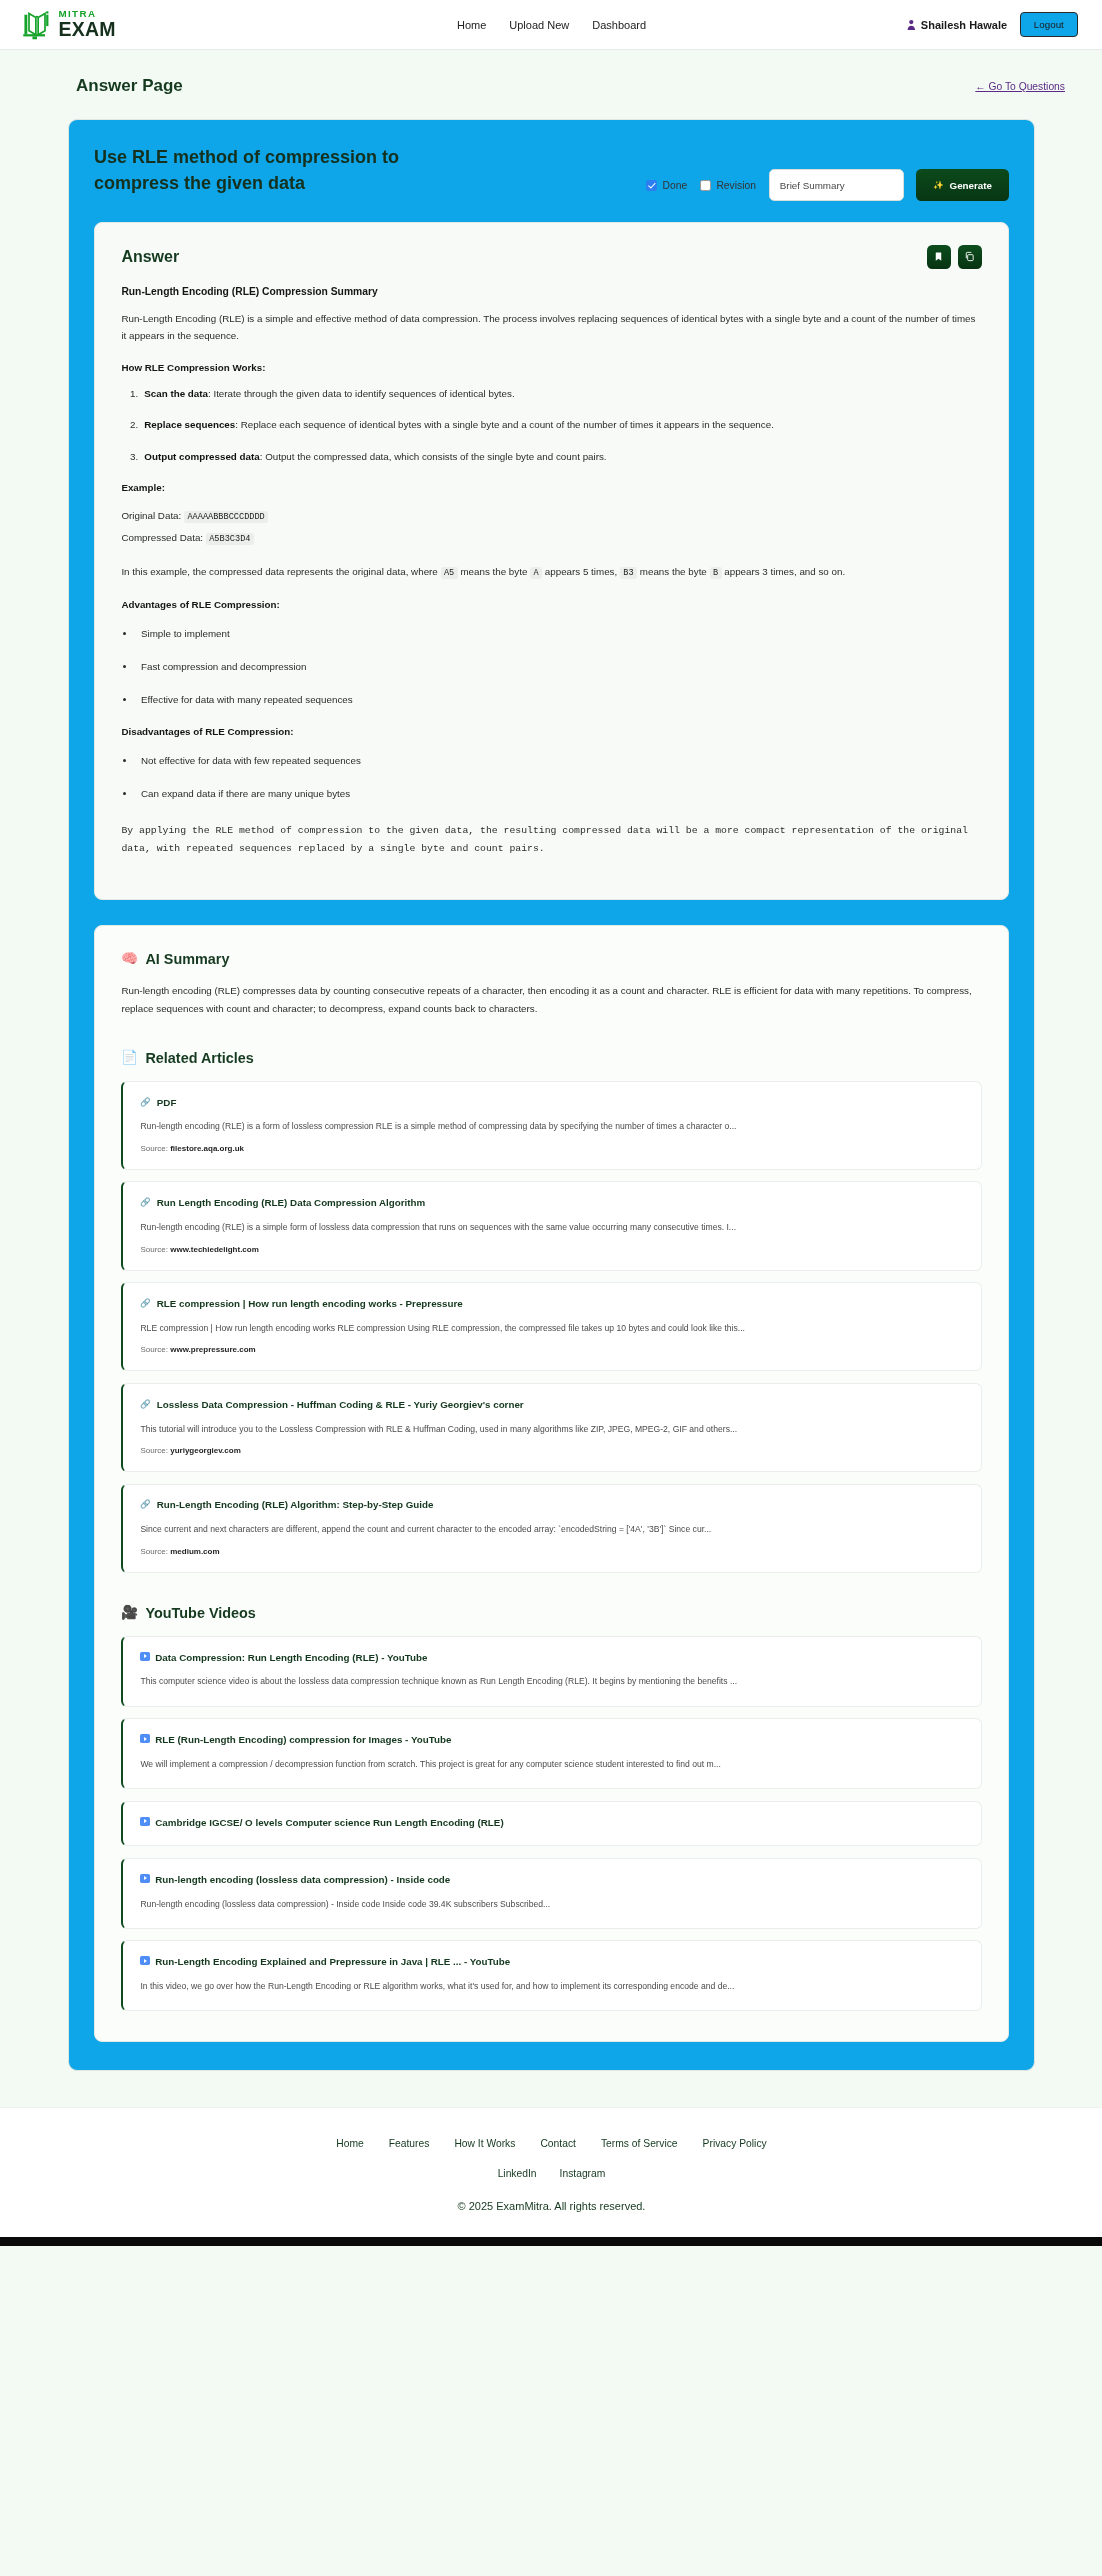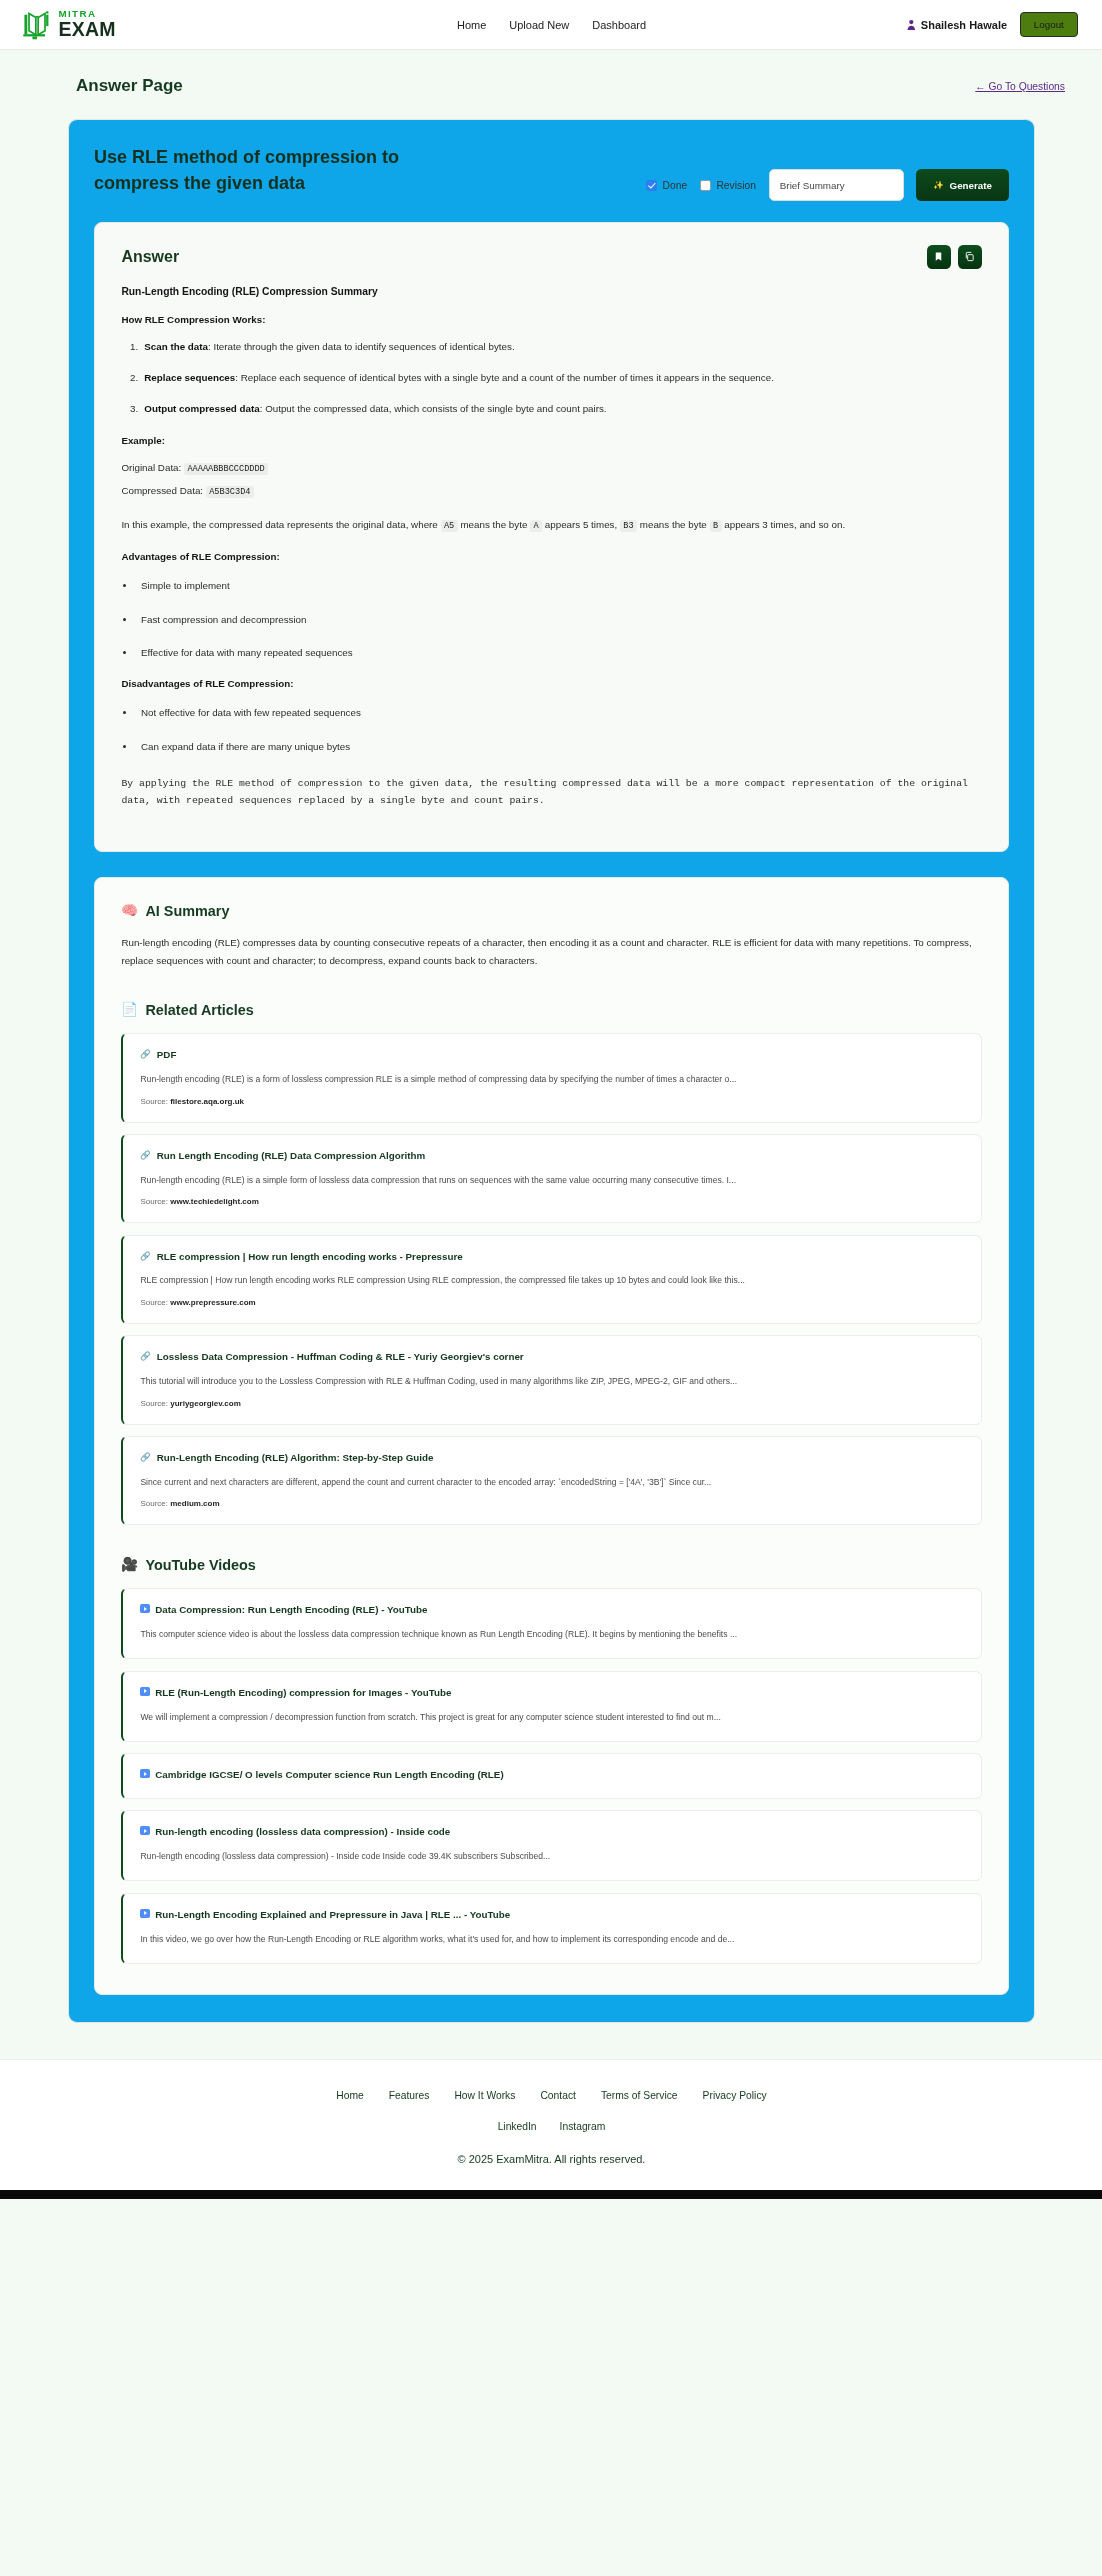--- a/index.html
+++ b/index.html
@@ -39,21 +39,21 @@
   .main-nav a {
     font-size: 11px; color: #222; text-decoration: none; font-weight: 400;
   }
   .header-right {
     margin-left: auto; display: flex; align-items: center; gap: 12.6px;
   }
   .user-chip { display: flex; align-items: center; gap: 5.2px; }
   .user-chip .user-icon { width: 8.6px; height: 11.5px; color: #5b2a86; }
   .user-name { font-size: 11px; font-weight: 700; color: #1a1a1a; }
   .logout-btn {
-    border: 0.6px solid #2a2a2a; background: #4d7c0f; border-radius: 4px;
+    border: 0.6px solid #2a2a2a; background: #0ea5e9; border-radius: 4px;
     padding: 6.3px 13.2px; font-size: 9.8px; color: #1a1a1a; cursor: pointer;
     font-family: inherit;
   }
 
   
   .page-title-row {
     display: flex; align-items: center; justify-content: space-between;
     padding: 26.4px 38px 0 76px;
   }
   .page-title {
@@ -306,20 +306,21 @@
             <svg viewBox="0 0 24 24" aria-hidden="true">
               <rect x="8" y="8" width="12" height="13" rx="2" fill="none" stroke="#fff" stroke-width="2"></rect>
               <path d="M5 16 V5 a2 2 0 0 1 2 -2 h9" fill="none" stroke="#fff" stroke-width="2"></path>
             </svg>
           </span>
         </button>
       </div>
     </div>
 
     <h4 class="ans-h3">Run-Length Encoding (RLE) Compression Summary</h4>
+    <p class="ans-p">Run-Length Encoding (RLE) is a simple and effective method of data compression. The process involves replacing sequences of identical bytes with a single byte and a count of the number of times it appears in the sequence.</p>
 
     <h5 class="ans-h4">How RLE Compression Works:</h5>
     <ol class="ans-ol">
       <li>
         <b>Scan the data</b><span>: Iterate through the given data to identify sequences of identical bytes.</span>
       </li>
       <li>
         <b>Replace sequences</b><span>: Replace each sequence of identical bytes with a single byte and a count of the number of times it appears in the sequence.</span>
       </li>
       <li>

